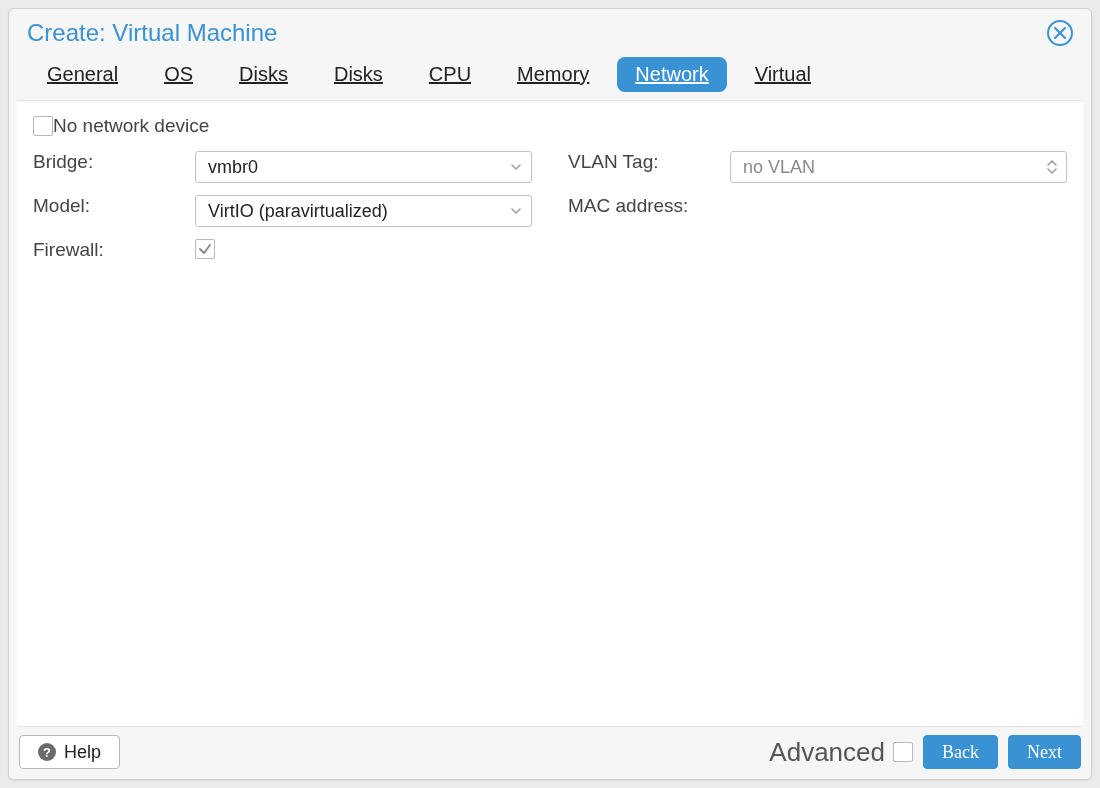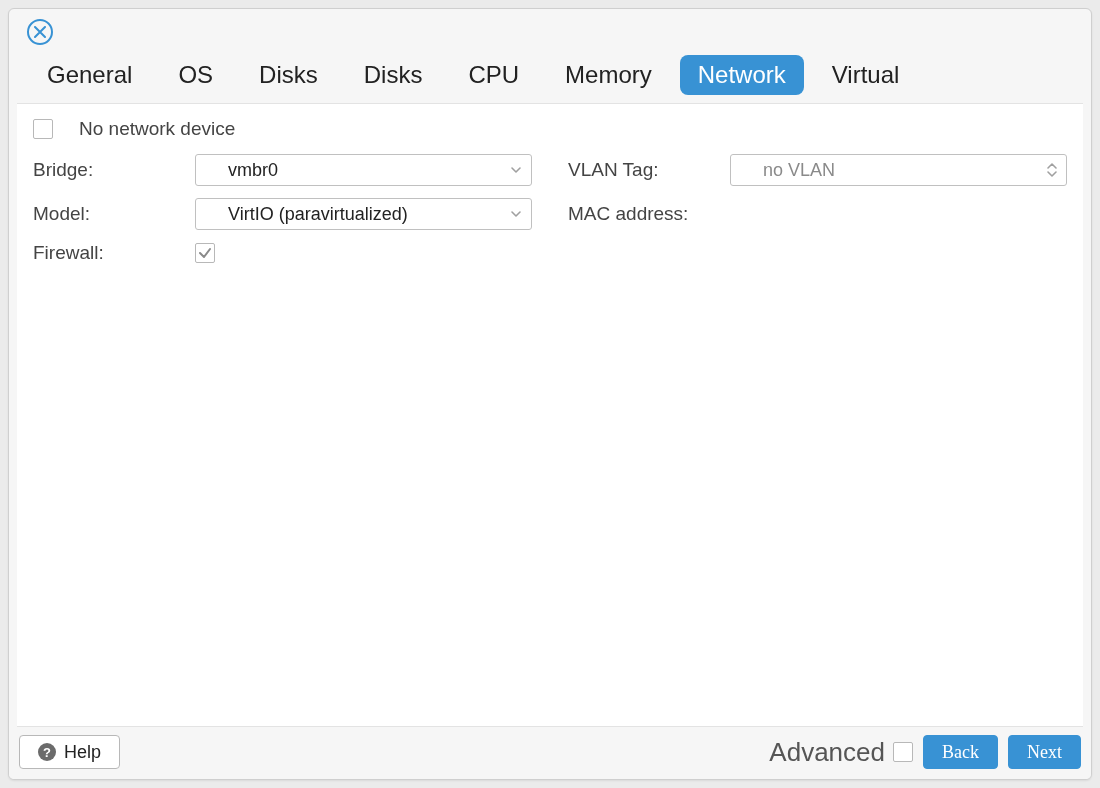--- a/index.html
+++ b/index.html
@@ -59,25 +59,26 @@
 
     
     .tabs {
       display: flex;
       align-items: center;
       gap: 0;
       padding: 6px 16px 8px 20px;
     }
     .tab {
       padding: 6px 18px;
-      font-size: 24px;
+      font-size: 20px;
       color: var(--text);
       border-radius: 4px;
       cursor: pointer;
       margin-right: 10px;
+      text-decoration: underline;
     }
     .tab.active {
       background: var(--accent);
       color: #fff;
       border-radius: 8px;
     }
 
     
     .body {
       flex: 1 1 auto;
@@ -85,21 +86,21 @@
       margin: 0 8px 0 8px;
       border-top: 1px solid #e3e3e3;
       border-bottom: 1px solid #e3e3e3;
       padding: 14px 16px;
       box-sizing: border-box;
     }
 
     .row-top {
       display: flex;
       align-items: center;
-      gap: 26px;
+      gap: 0;
       margin-bottom: 14px;
       color: var(--label);
     }
     .checkbox {
       width: 18px; height: 18px;
       border: 1px solid #b8b8b8;
       border-radius: 2px;
       background: #fff;
       display: inline-flex;
       align-items: center;
@@ -112,21 +113,20 @@
     .checkbox svg { display: block; }
 
     .grid {
       display: grid;
       grid-template-columns: 1fr 1fr;
       column-gap: 36px;
       row-gap: 12px;
     }
     .field {
       display: flex;
-      align-items: center;
       gap: 12px;
     }
     .field label {
       width: 150px;
       flex: 0 0 150px;
       font-size: 19px;
       color: var(--label);
     }
     .input {
       flex: 1 1 auto;
@@ -134,21 +134,21 @@
       border: 1px solid var(--border);
       border-radius: 3px;
       background: #fff;
       display: flex;
       align-items: center;
       justify-content: space-between;
       padding: 0 8px 0 12px;
       font-size: 18px;
       box-sizing: border-box;
     }
-    .input .value { color: #222; margin-left: 20px; }
+    .input .value { color: #222; }
     .input .value.placeholder { color: #8a8a8a; }
     .input .trigger {
       color: #a0a0a0;
       display: flex;
       align-items: center;
     }
     .big-label {
       font-size: 19px;
       color: var(--label);
     }
@@ -201,20 +201,21 @@
       font-size: 13px;
       font-weight: 700;
     }
   </style>
 </head>
 <body>
 
 <div class="window">
 
   <div class="titlebar">
+    <div class="title">Create: Virtual Machine</div>
     <div class="close">
       <span>
         <svg width="12" height="12" viewBox="0 0 12 12">
             <path d="M1 1 L11 11 M11 1 L1 11" stroke="currentColor" stroke-width="2" stroke-linecap="round"></path>
           </svg>
       </span>
     </div>
   </div>
 
   <div class="tabs">

